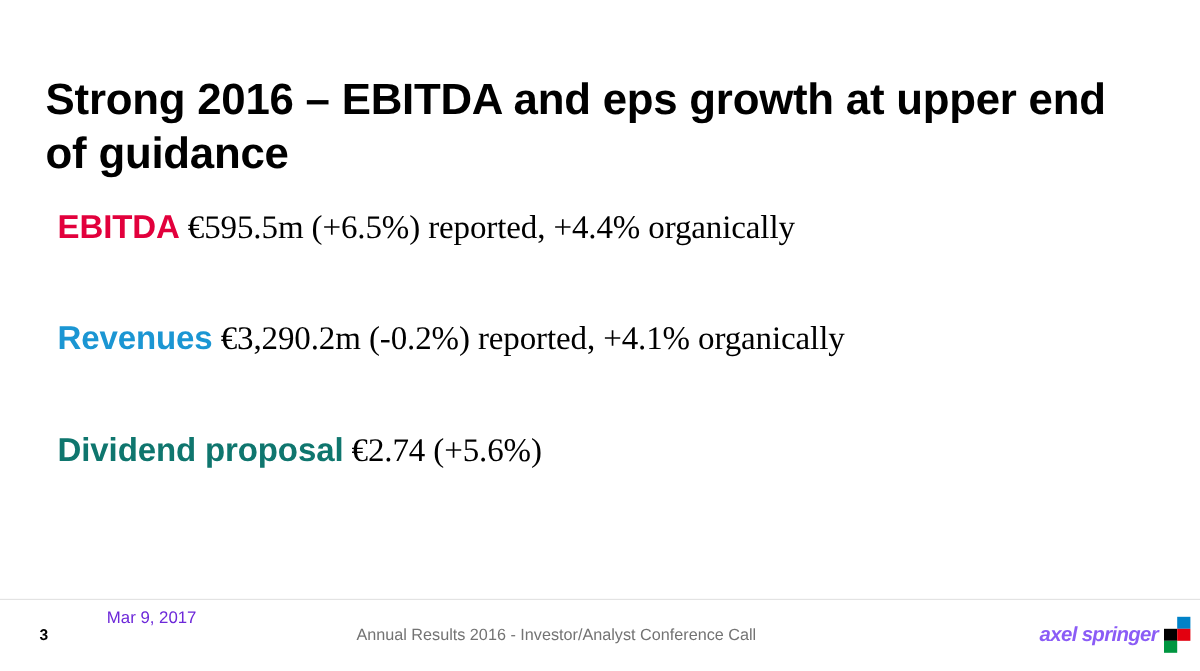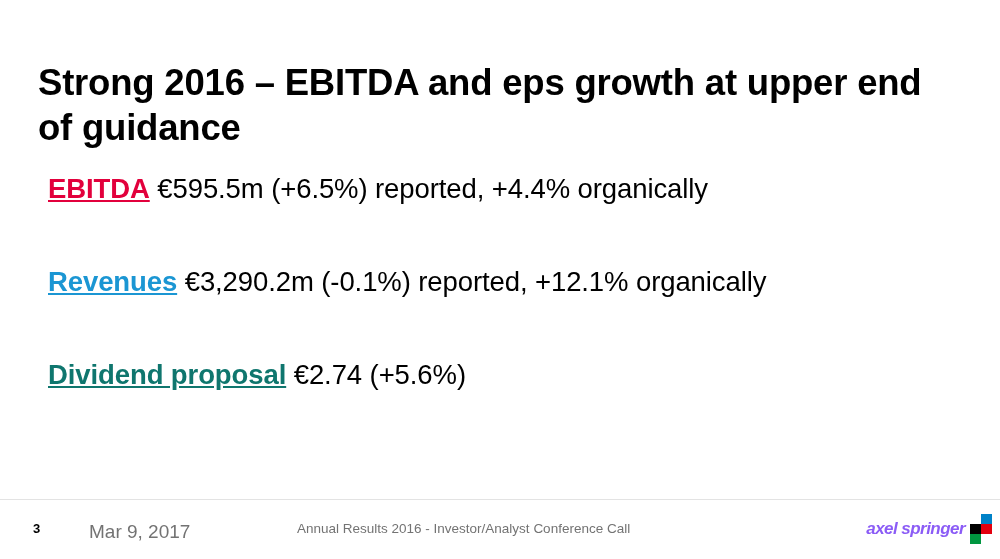--- a/index.html
+++ b/index.html
@@ -45,24 +45,24 @@
   .body-line {
     height: 93px;
     font-size: 27.5px;
     line-height: 34px;
     color: #000000;
     white-space: nowrap;
     letter-spacing: -0.1px;
   }
   .body-line .lead {
     font-weight: bold;
-    text-decoration: underline;
   }
   .body-line .rest {
     font-weight: normal;
+    font-family: Liberation Serif, serif;
   }
 
   
   .footer-rule {
     position: absolute;
     left: 0;
     top: 499px;
     width: 1000px;
     height: 1px;
     background: #e3e3e3;
@@ -78,24 +78,24 @@
     position: absolute;
     left: 33px;
     top: 21px;
     font-size: 13px;
     font-weight: bold;
     color: #000000;
   }
   .footer-date {
     position: absolute;
     left: 89px;
-    top: 21px;
-    font-size: 19px;
+    top: 6px;
+    font-size: 14px;
     font-weight: normal;
-    color: #737373;
+    color: #6d28d9;
   }
   .footer-center {
     position: absolute;
     left: 297px;
     top: 21px;
     font-size: 13.5px;
     font-weight: normal;
     color: #737373;
     white-space: nowrap;
   }
@@ -137,21 +137,21 @@
 
   <h1 class="slide-title">Strong 2016 – EBITDA and eps growth at upper end of guidance</h1>
 
   <div class="body-lines">
 
     <div class="body-line">
       <span class="lead" style="color: rgb(226, 0, 60);">EBITDA</span><span class="rest"> €595.5m (+6.5%) reported, +4.4% organically</span>
     </div>
 
     <div class="body-line">
-      <span class="lead" style="color: rgb(27, 150, 211);">Revenues</span><span class="rest"> €3,290.2m (-0.1%) reported, +12.1% organically</span>
+      <span class="lead" style="color: rgb(27, 150, 211);">Revenues</span><span class="rest"> €3,290.2m (-0.2%) reported, +4.1% organically</span>
     </div>
 
 
     <div class="body-line">
       <span class="lead" style="color: #0f766e;">Dividend proposal</span><span class="rest"> €2.74 (+5.6%)</span>
     </div>
 
   </div>
 
   <div class="footer-rule"></div>

